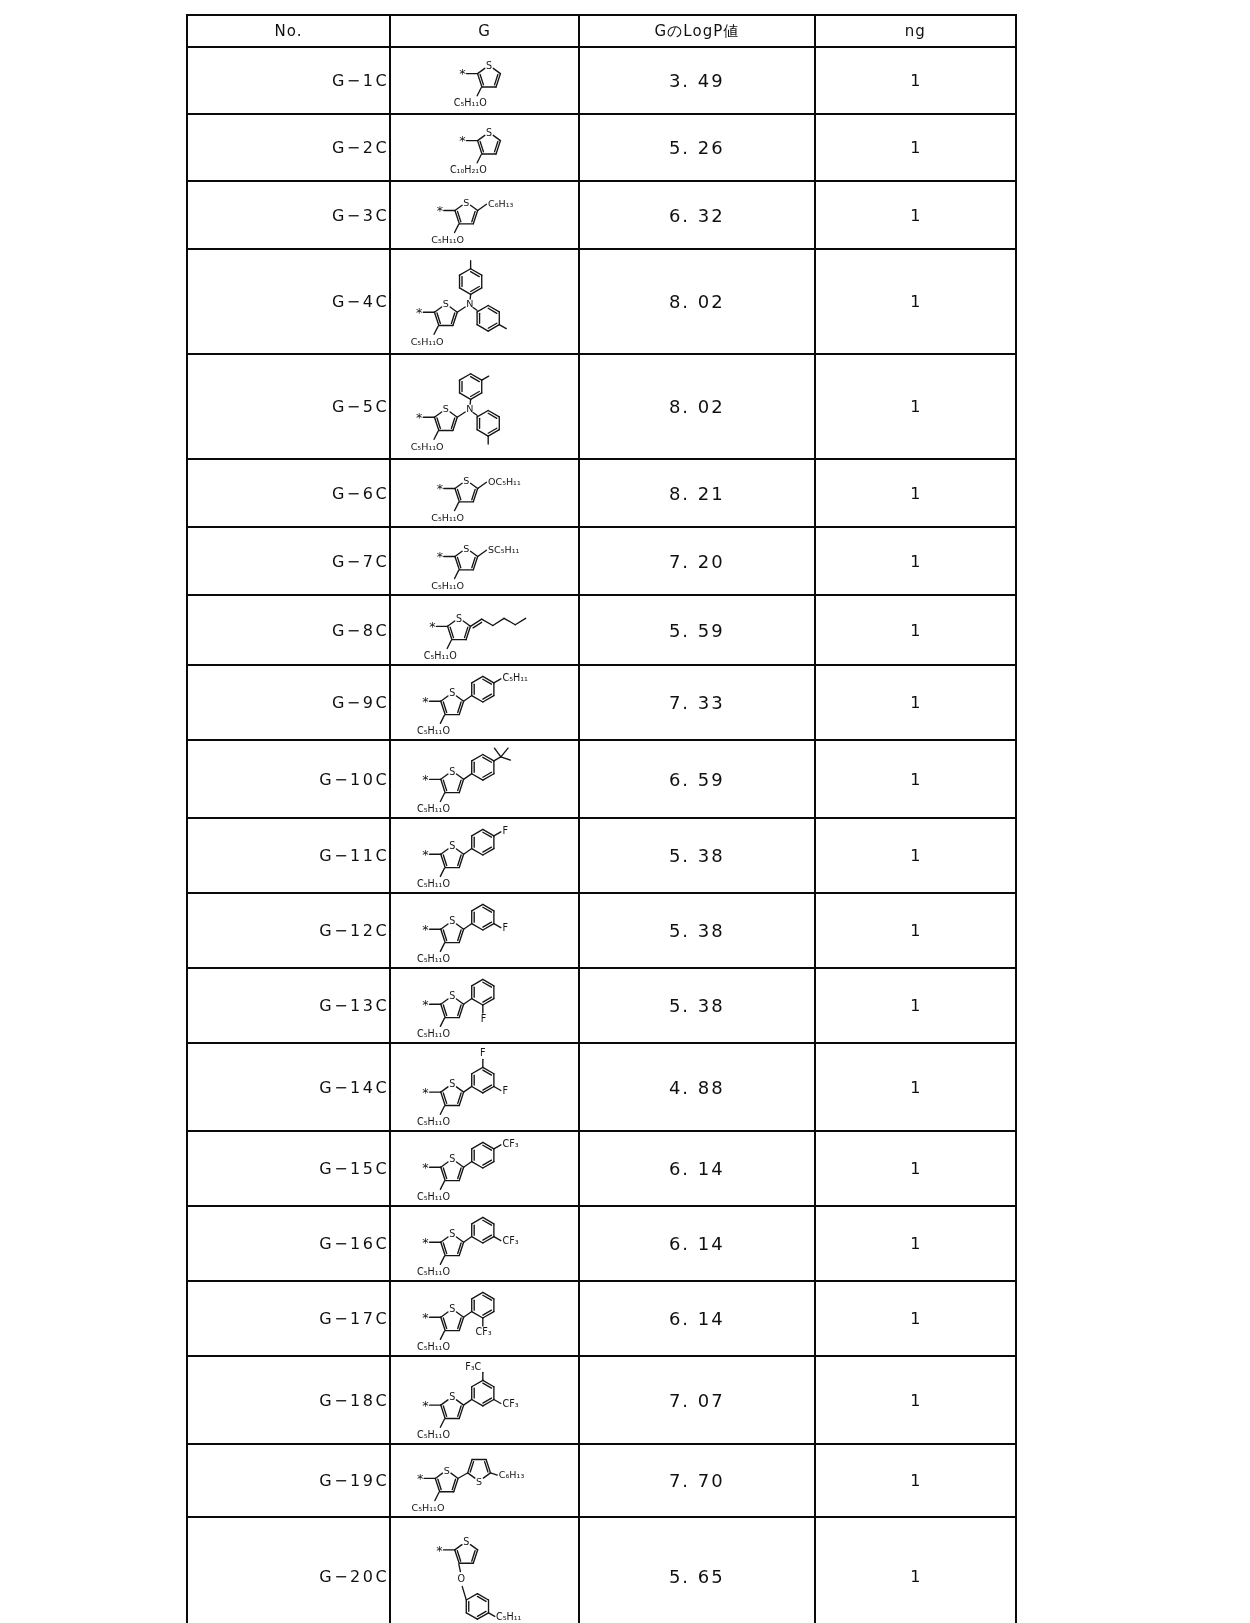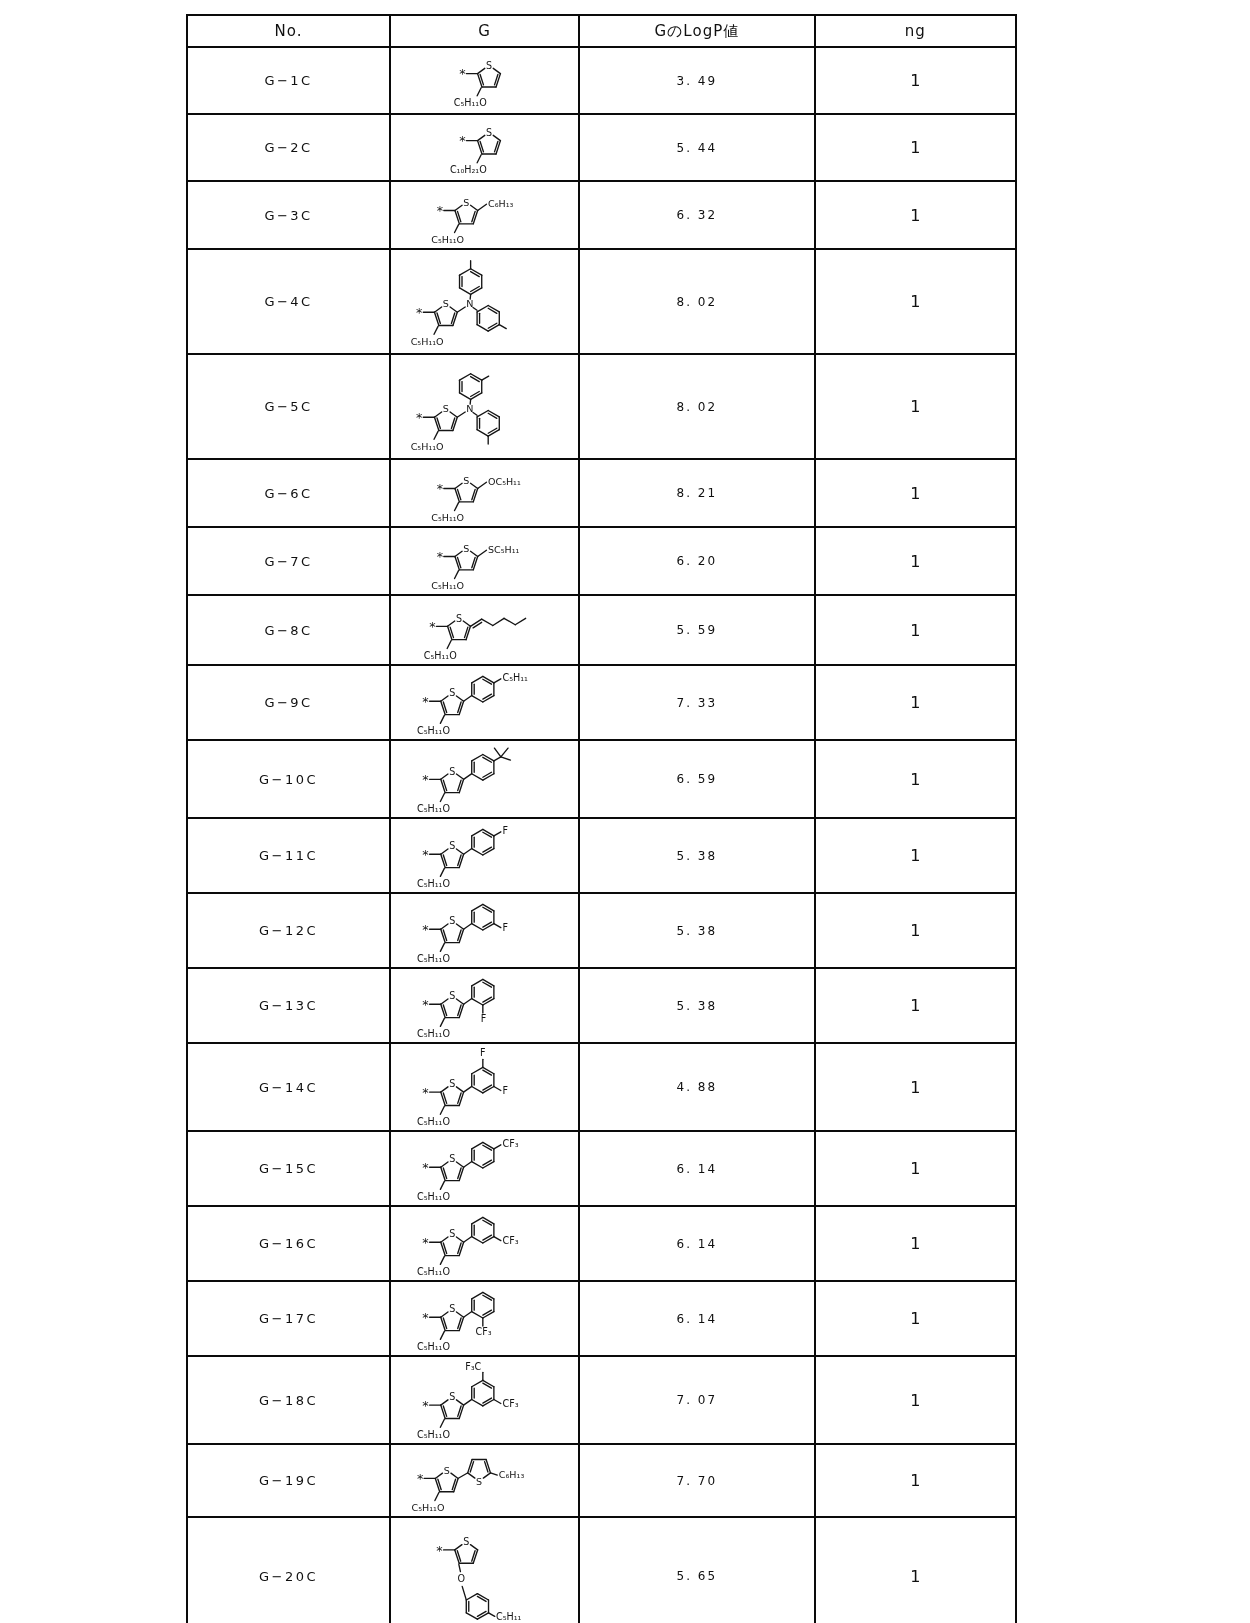--- a/index.html
+++ b/index.html
@@ -2,22 +2,22 @@
 <html><head>
 <meta charset="utf-8">
 <style>
   html,body{margin:0;padding:0;background:#fff;}
   .page{position:relative;width:1038px;height:1623px;background:#fff;overflow:hidden;
         font-family:"DejaVu Sans","Liberation Sans",sans-serif;color:#101010;}
   .sheet{position:absolute;left:186px;top:14px;width:831px;}
   table.tbl{border-collapse:collapse;width:100%;}
   .tbl th,.tbl td{border:2px solid #0a0a0a;text-align:center;vertical-align:middle;padding:0;}
   .tbl th{height:30px;font-size:15px;font-weight:400;letter-spacing:1px;}
-  td.c-no{font-size:13px;letter-spacing:2.5px;}
-  td.c-logp{font-size:12px;letter-spacing:2px;}
+  td.c-no{font-size:16px;letter-spacing:2.5px;text-align:right;}
+  td.c-logp{font-size:18px;letter-spacing:2px;}
   td.c-ng{font-size:16px;}
   td.c-st{padding:2px 0;}
   td.c-st svg{display:block;margin:0 auto;}
   svg text{font-family:"DejaVu Sans","Liberation Sans",sans-serif;}
 </style>
 </head>
 <body>
 
 <div class="page">
   <div class="sheet">
@@ -77,21 +77,21 @@
                   <line x1="51.7" y1="29.4" x2="65.7" y2="29.4"></line>
                   <line x1="70.2" y1="47.1" x2="65.2" y2="57.1"></line>
                 </g>
                 <g fill="#151515" stroke="none">
                   <text x="80.0" y="23.5" text-anchor="middle" font-size="12">S</text>
                   <text x="46.7" y="35.4" text-anchor="middle" font-size="16">*</text>
                   <text x="77.2" y="70.1" text-anchor="end" font-size="12">C₁₀H₂₁O</text>
                 </g>
               </svg>
             </td>
-            <td class="c-logp">5. 44</td>
+            <td class="c-logp">5. 26</td>
             <td class="c-ng">1</td>
           </tr>
           <tr>
             <td class="c-no">G−3C</td>
             <td class="c-st">
               <svg viewBox="0 0 175 78" width="140" height="62">
                 <g stroke="#151515" stroke-width="1.7" fill="none" stroke-linecap="round">
                   <line x1="49.7" y1="33.4" x2="58.7" y2="26.8"></line>
                   <line x1="69.3" y1="26.8" x2="78.3" y2="33.4"></line>
                   <line x1="78.3" y1="33.4" x2="72.8" y2="50.1"></line>
@@ -256,21 +256,21 @@
                   <line x1="54.2" y1="51.1" x2="49.2" y2="61.1"></line>
                 </g>
                 <g fill="#151515" stroke="none">
                   <text x="64.0" y="27.5" text-anchor="middle" font-size="12">S</text>
                   <text x="30.7" y="39.4" text-anchor="middle" font-size="16">*</text>
                   <text x="91.3" y="28.4" text-anchor="start" font-size="12">SC₅H₁₁</text>
                   <text x="61.2" y="74.1" text-anchor="end" font-size="12">C₅H₁₁O</text>
                 </g>
               </svg>
             </td>
-            <td class="c-logp">6. 20</td>
+            <td class="c-logp">7. 20</td>
             <td class="c-ng">1</td>
           </tr>
           <tr>
             <td class="c-no">G−8C</td>
             <td class="c-st">
               <svg viewBox="0 0 185 80" width="148" height="64">
                 <g stroke="#151515" stroke-width="1.7" fill="none" stroke-linecap="round">
                   <line x1="45.7" y1="35.4" x2="54.7" y2="28.8"></line>
                   <line x1="65.3" y1="28.8" x2="74.3" y2="35.4"></line>
                   <line x1="74.3" y1="35.4" x2="68.8" y2="52.1"></line>

